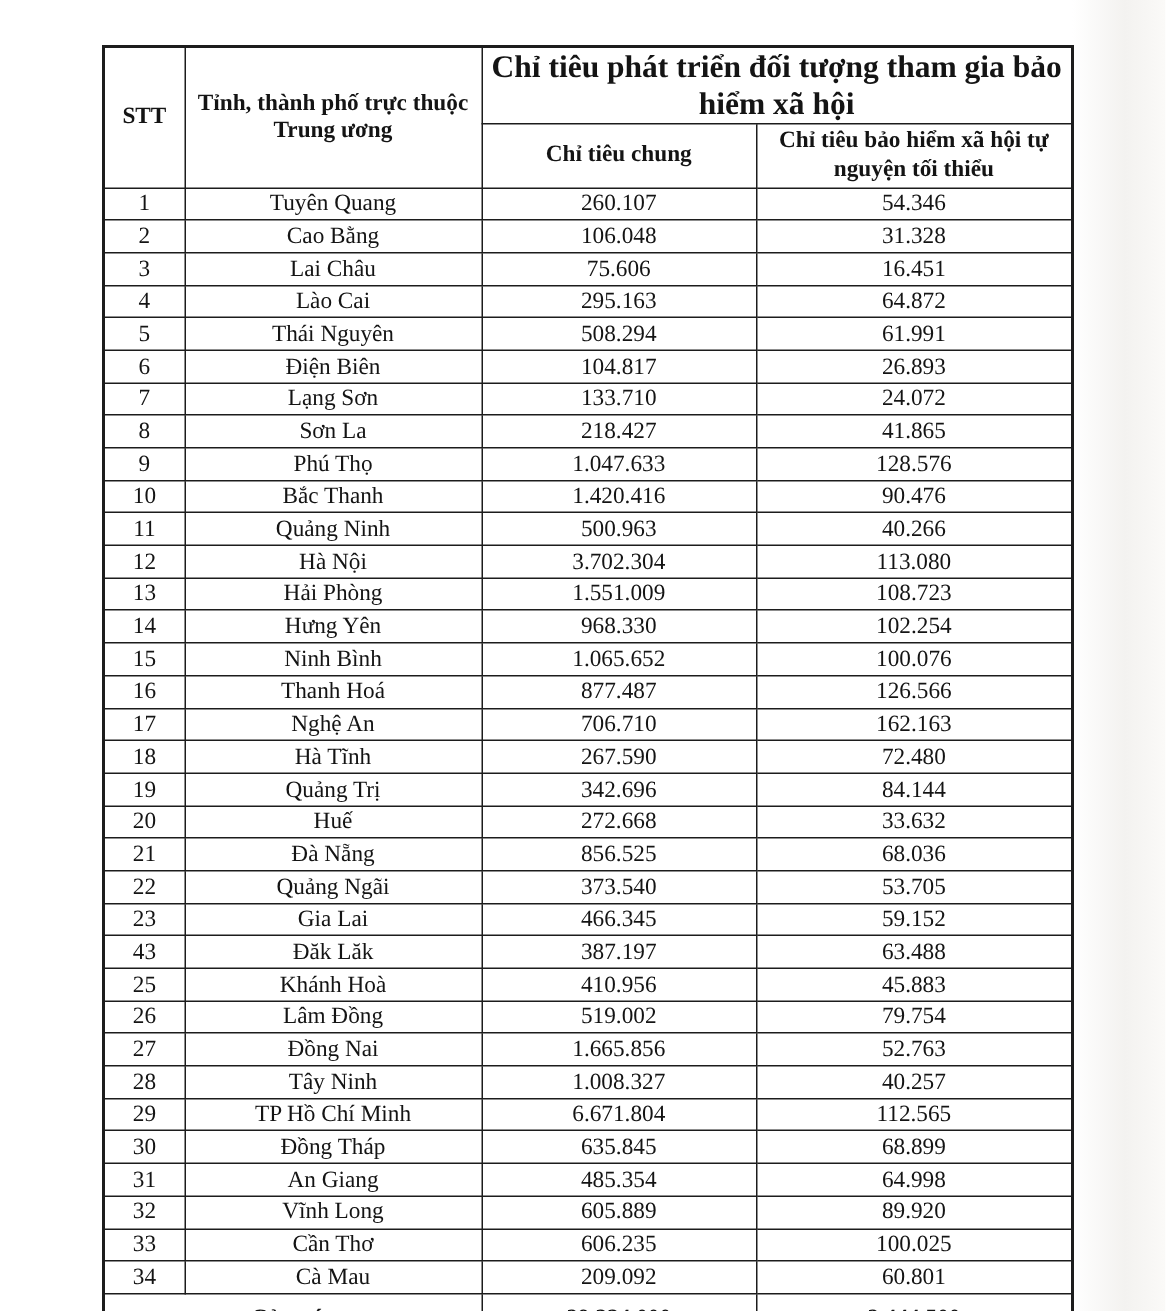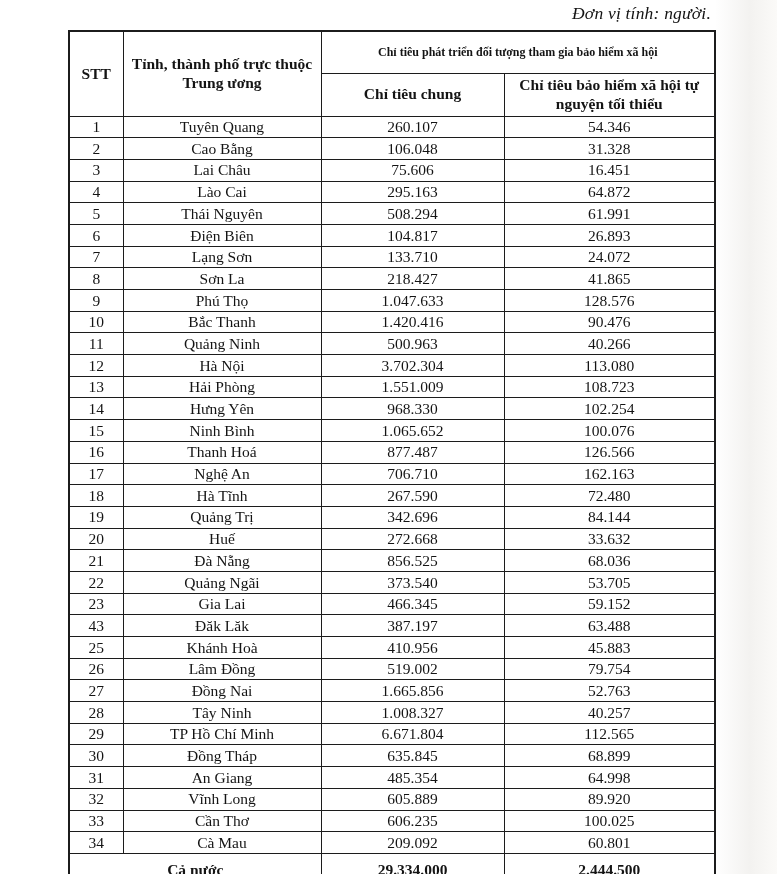--- a/index.html
+++ b/index.html
@@ -39,40 +39,39 @@
     text-align: center;
     vertical-align: middle;
     padding: 0 2px;
     overflow: hidden;
   }
   thead th {
     font-weight: bold;
     font-size: 15.5px;
     line-height: 1.18;
   }
-  .th-group { height: 42px; font-size: 12px; }
+  .th-group { height: 42px; font-size: 21px; }
   .th-sub   { height: 43px; }
   tbody td {
     height: 21.7px;
     font-size: 15.5px;
     line-height: 1;
     white-space: nowrap;
   }
   tfoot td {
     height: 33px;
     font-weight: bold;
     font-size: 15.5px;
   }
 </style>
 </head>
 <body>
 
 <div class="page">
 
-  <div class="unit-note">Đơn vị tính: người.</div>
 
   <table class="targets">
     <colgroup>
       <col style="width:54px">
       <col style="width:198px">
       <col style="width:183px">
       <col style="width:211px">
     </colgroup>
     <thead>
       <tr>

